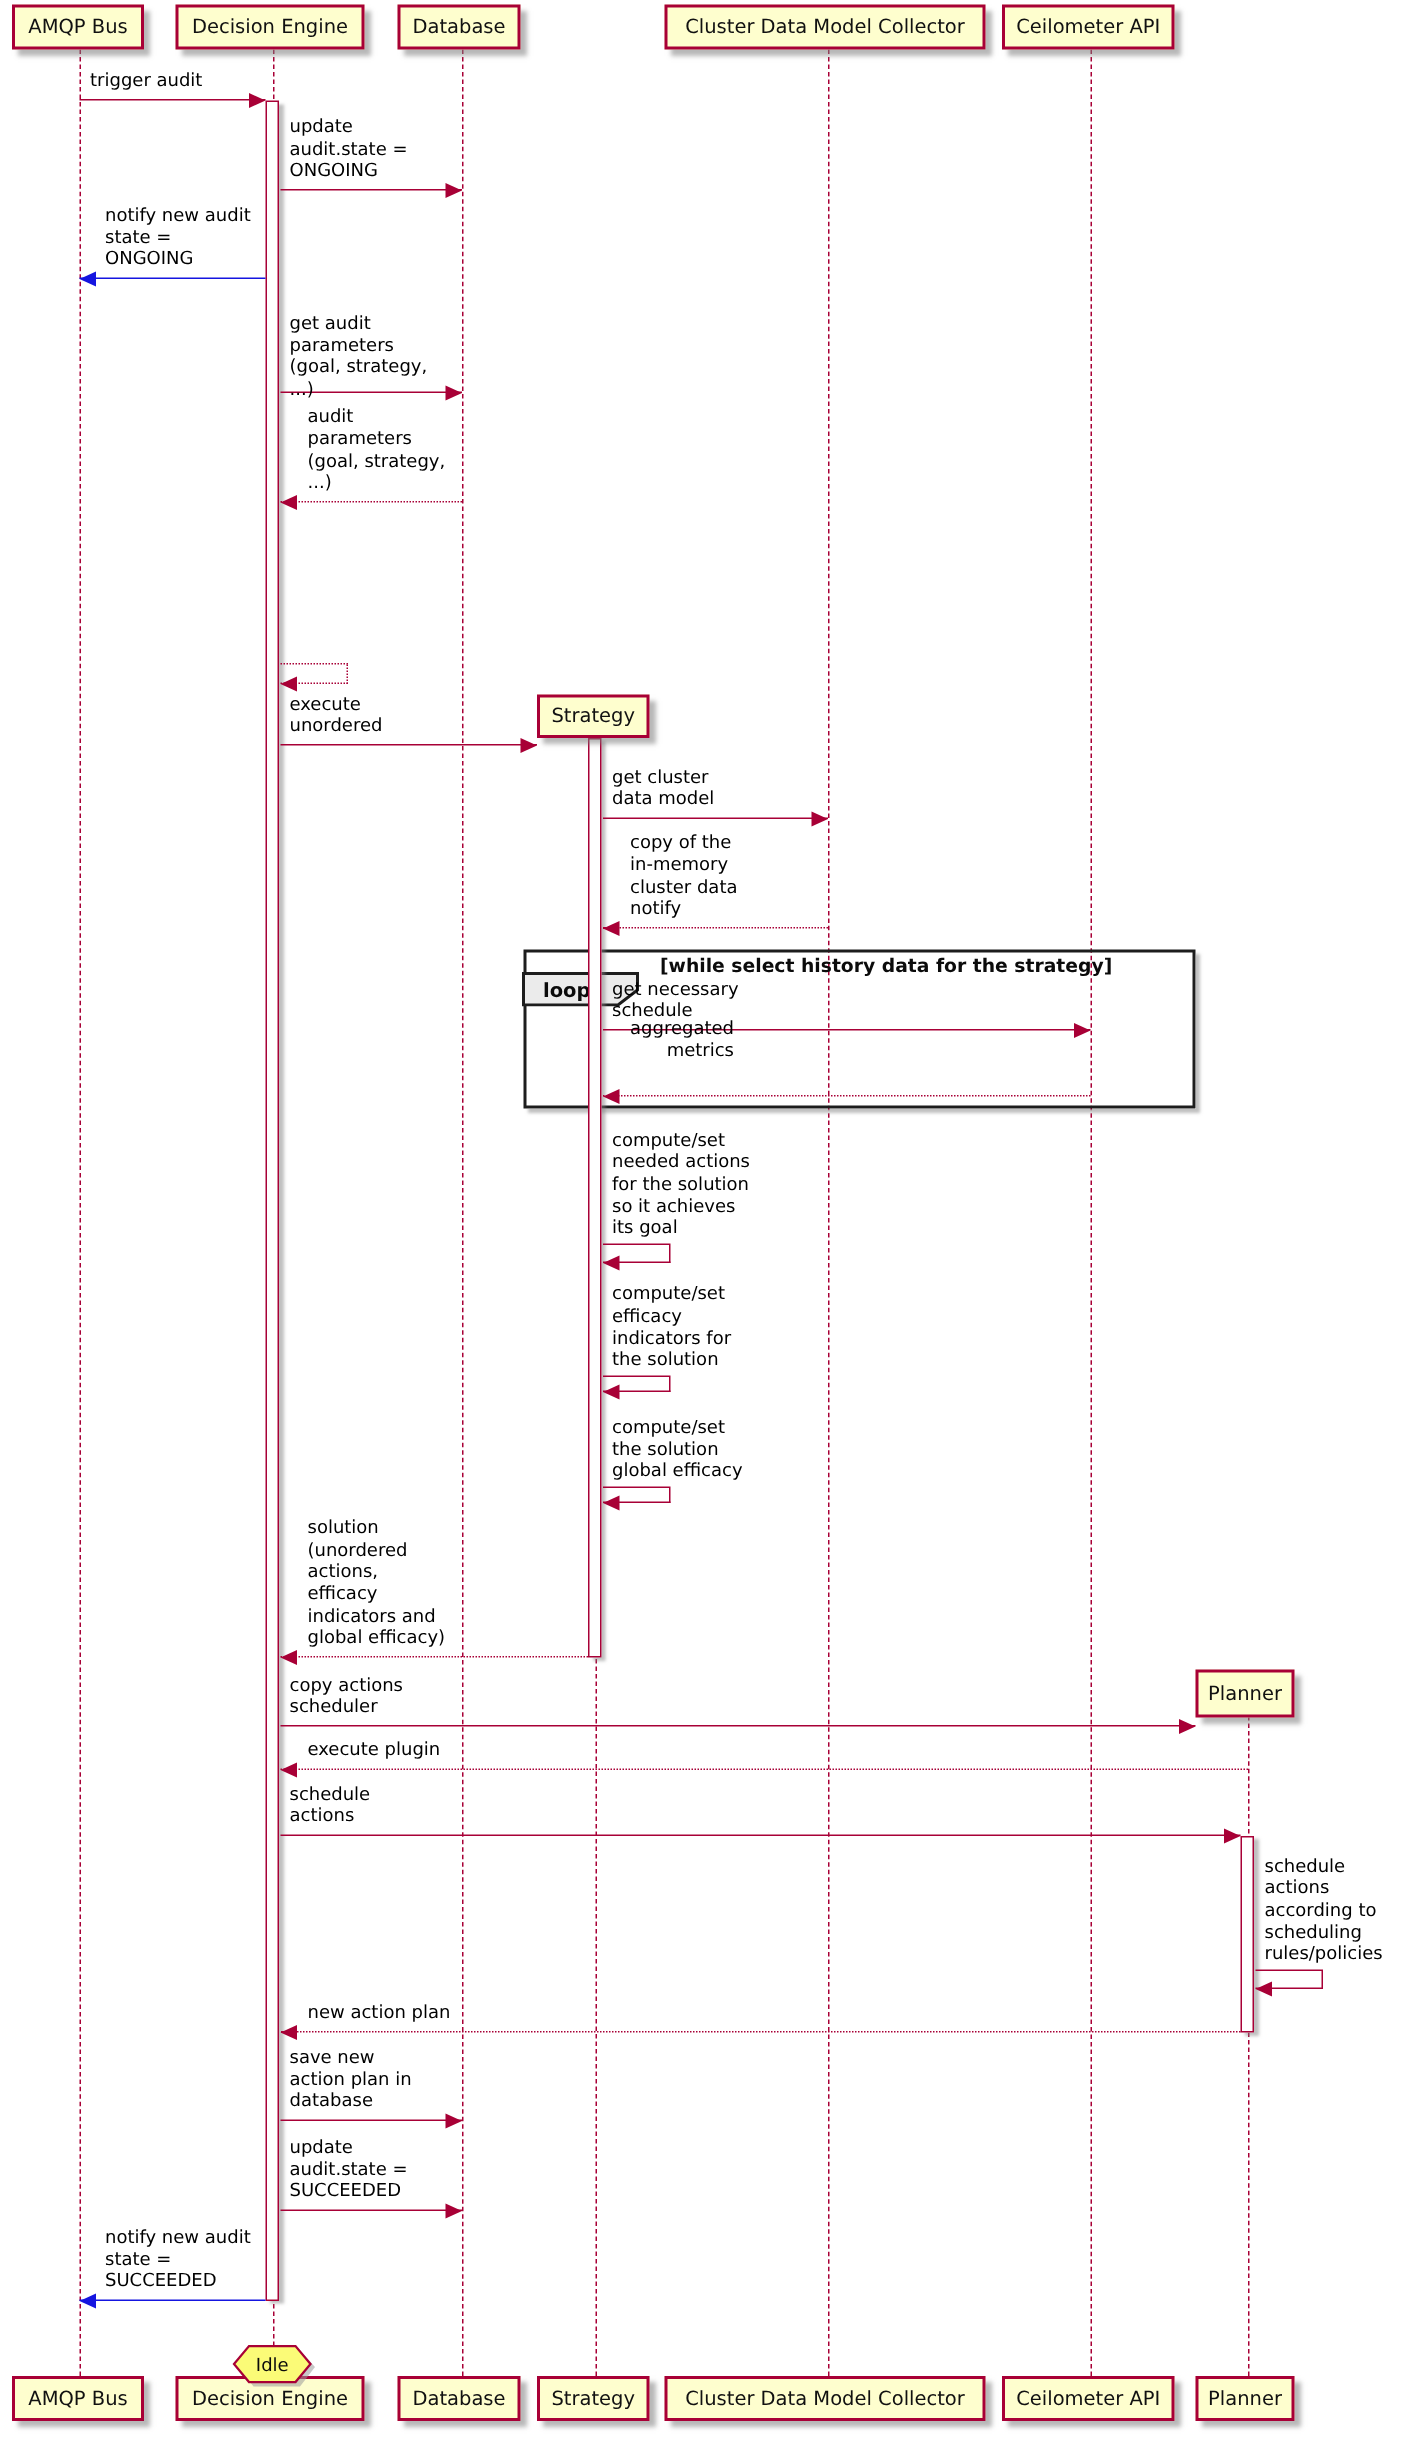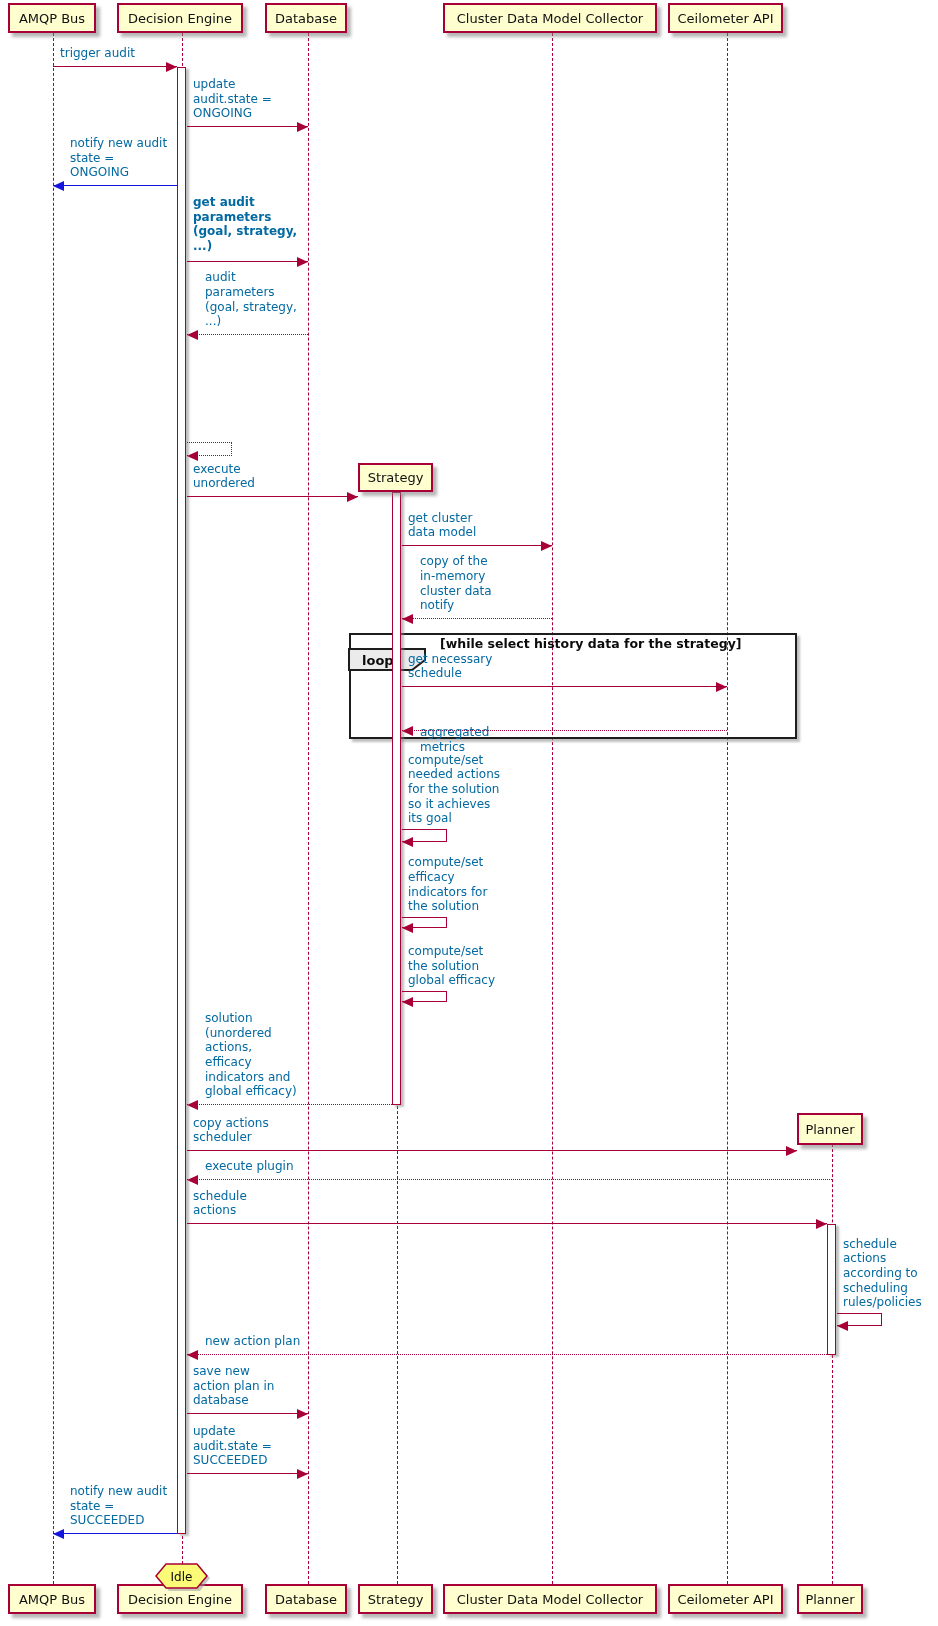--- a/index.html
+++ b/index.html
@@ -10,21 +10,21 @@
         box-shadow:4px 4px 3px rgba(125,125,125,.55);
         display:flex;align-items:center;justify-content:center;
         font-size:13px;color:#111;box-sizing:border-box;white-space:nowrap;}
   .act{position:absolute;width:9px;background:#ffffff;border:1px solid #a80036;
        box-shadow:3px 2px 2px rgba(130,130,130,.5);box-sizing:border-box;}
   .line{position:absolute;height:0;border-top:1.5px solid #a80036;}
   .vline{position:absolute;width:0;border-left:1.5px solid #a80036;}
   .head{position:absolute;width:0;height:0;}
   .hr{border-top:5px solid transparent;border-bottom:5px solid transparent;border-left:11px solid #a80036;}
   .hl{border-top:5px solid transparent;border-bottom:5px solid transparent;border-right:11px solid #a80036;}
-  .msg{position:absolute;font-size:12px;line-height:14.7px;white-space:pre;color:#0369a1;}
+  .msg{position:absolute;font-size:12px;line-height:14.7px;white-space:pre;color:#000000;}
   .frame{position:absolute;border:2px solid #1d1d1d;box-sizing:border-box;
          box-shadow:3px 3px 2px rgba(140,140,140,.55);background:transparent;}
   .cond{position:absolute;font-size:12.5px;font-weight:bold;white-space:nowrap;color:#0b0b0b;}
   .svgwrap{position:absolute;margin-top:16px;}
 </style>
 </head>
 <body>
 
 <div id="diagram">
     <div class="lifeline" style="left: 53px; top: 33px; height: 1551px;"></div>
@@ -51,21 +51,21 @@
     <div class="msg" style="left: 193px; top: 76.9px;">update
 audit.state =
 ONGOING</div>
     <div class="line" style="left: 53px; top: 185px; width: 124px; border-top-style: solid; border-top-color: rgb(21, 21, 224);"></div>
     <div class="head hl" style="top: 181px; left: 53px; border-right-color: rgb(21, 21, 224);"></div>
     <div class="msg" style="left: 70px; top: 135.9px;">notify new audit
 state =
 ONGOING</div>
     <div class="line" style="left: 187px; top: 261px; width: 121px; border-top-style: solid; border-top-color: rgb(168, 0, 54);"></div>
     <div class="head hr" style="top: 257px; left: 297px; border-left-color: rgb(168, 0, 54);"></div>
-    <div class="msg" style="left: 193px; top: 195px; font-weight: bold;">get audit
+    <div class="msg" style="left: 193px; top: 208px;">get audit
 parameters
 (goal, strategy,
 ...)</div>
     <div class="line" style="left: 187px; top: 334px; width: 121px; border-top: 1.5px dotted rgb(168, 0, 54);"></div>
     <div class="head hl" style="top: 330px; left: 187px; border-right-color: rgb(168, 0, 54);"></div>
     <div class="msg" style="left: 205px; top: 270.2px;">audit
 parameters
 (goal, strategy,
 ...)</div>
     <div class="line" style="left: 187px; top: 442px; width: 45px; border-top: 1.5px dotted rgb(168, 0, 54);"></div>
@@ -85,21 +85,21 @@
     <div class="msg" style="left: 420px; top: 554.2px;">copy of the
 in-memory
 cluster data
 notify</div>
     <div class="line" style="left: 402px; top: 686px; width: 325px; border-top-style: solid; border-top-color: rgb(168, 0, 54);"></div>
     <div class="head hr" style="top: 682px; left: 716px; border-left-color: rgb(168, 0, 54);"></div>
     <div class="msg" style="left: 408px; top: 651.6px;">get necessary
 schedule</div>
     <div class="line" style="left: 402px; top: 730px; width: 325px; border-top: 1.5px dotted rgb(168, 0, 54);"></div>
     <div class="head hl" style="top: 726px; left: 402px; border-right-color: rgb(168, 0, 54);"></div>
-    <div class="msg" style="left: 420px; top: 725px;">aggregated
+    <div class="msg" style="left: 420px; top: 678px; text-align: right;">aggregated
 metrics</div>
     <div class="line" style="left: 402px; top: 829px; width: 45px; border-top-style: solid; border-top-color: rgb(168, 0, 54);"></div>
     <div class="vline" style="left: 446px; top: 830px; height: 12px; border-left-style: solid; border-left-color: rgb(168, 0, 54);"></div>
     <div class="line" style="left: 402px; top: 841px; width: 45px; border-top-style: solid; border-top-color: rgb(168, 0, 54);"></div>
     <div class="head hl" style="top: 837px; left: 402px; border-right-color: rgb(168, 0, 54);"></div>
     <div class="msg" style="left: 408px; top: 752.5px;">compute/set
 needed actions
 for the solution
 so it achieves
 its goal</div>

